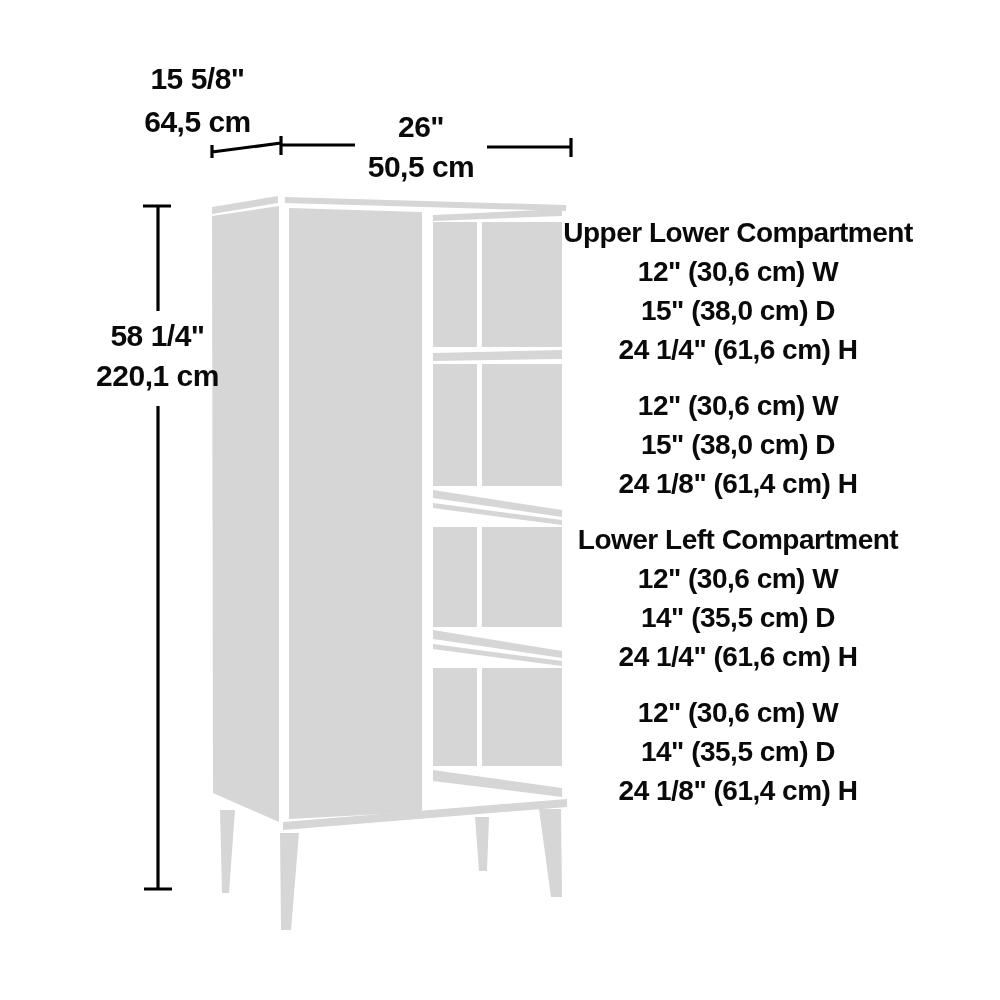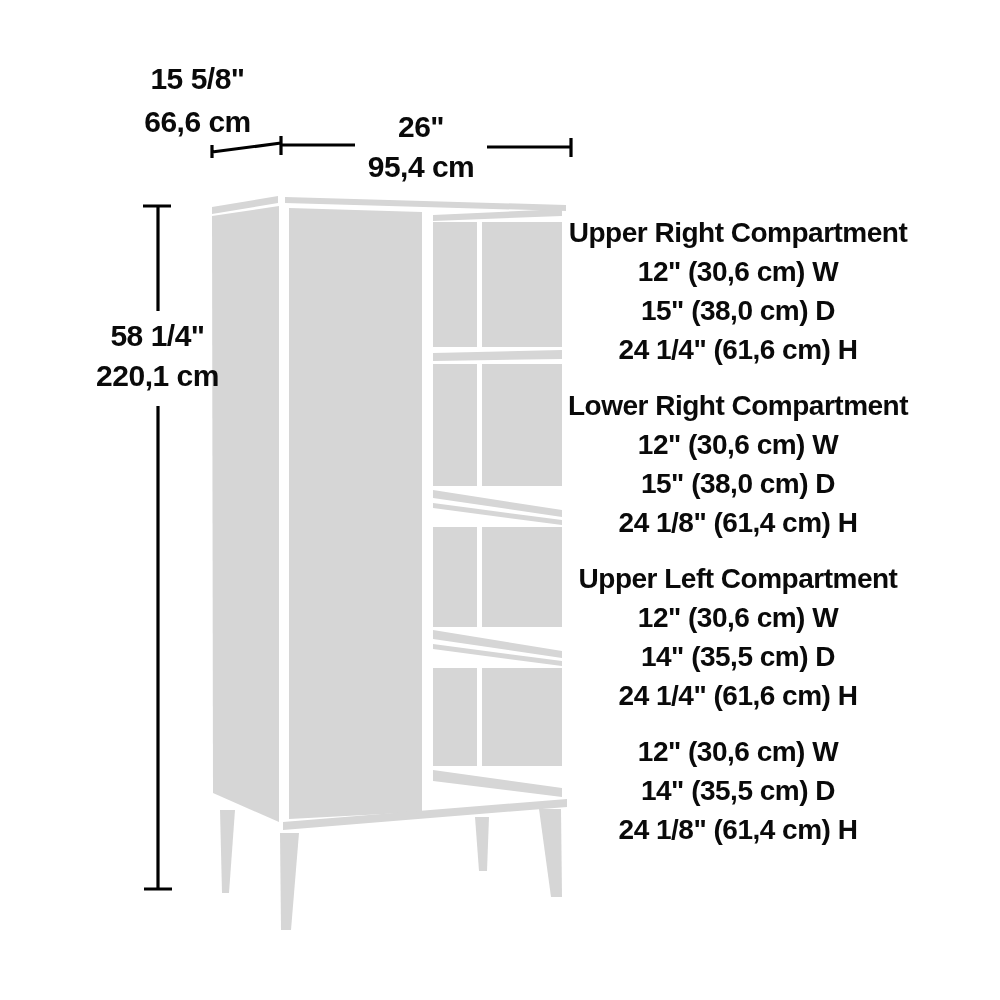--- a/index.html
+++ b/index.html
@@ -85,51 +85,50 @@
 
     <g>
       <path class="dimline" d="M212,145 L212,158 M212,152 L281,143 M281,136 L281,155 M281,145 L355,145"></path>
       <path class="dimline" d="M487,147 L571,147 M571,138 L571,157"></path>
       <path class="dimline" d="M143,206 L171,206 M158,206 L158,311 M158,406 L158,889 M144,889 L172,889"></path>
     </g>
   </svg>
 
   <div class="label dim-depth">
     <div>15 5/8"</div>
-    <div>66,6 cm</div>
+    <div>64,5 cm</div>
   </div>
 
   <div class="label dim-width">
     <div>26"</div>
-    <div>95,4 cm</div>
+    <div>50,5 cm</div>
   </div>
 
   <div class="label dim-height">
     <div>58 1/4"</div>
     <div>220,1 cm</div>
   </div>
 
   <div class="specs">
 
     <div class="spec-block">
-      <div>Upper Right Compartment</div>
+      <div>Upper Lower Compartment</div>
       <div>12" (30,6 cm) W</div>
       <div>15" (38,0 cm) D</div>
       <div>24 1/4" (61,6 cm) H</div>
     </div>
 
     <div class="spec-block">
-      <div>Lower Right Compartment</div>
       <div>12" (30,6 cm) W</div>
       <div>15" (38,0 cm) D</div>
       <div>24 1/8" (61,4 cm) H</div>
     </div>
 
     <div class="spec-block">
-      <div>Upper Left Compartment</div>
+      <div>Lower Left Compartment</div>
       <div>12" (30,6 cm) W</div>
       <div>14" (35,5 cm) D</div>
       <div>24 1/4" (61,6 cm) H</div>
     </div>
 
     <div class="spec-block">
       <div>12" (30,6 cm) W</div>
       <div>14" (35,5 cm) D</div>
       <div>24 1/8" (61,4 cm) H</div>
     </div>

